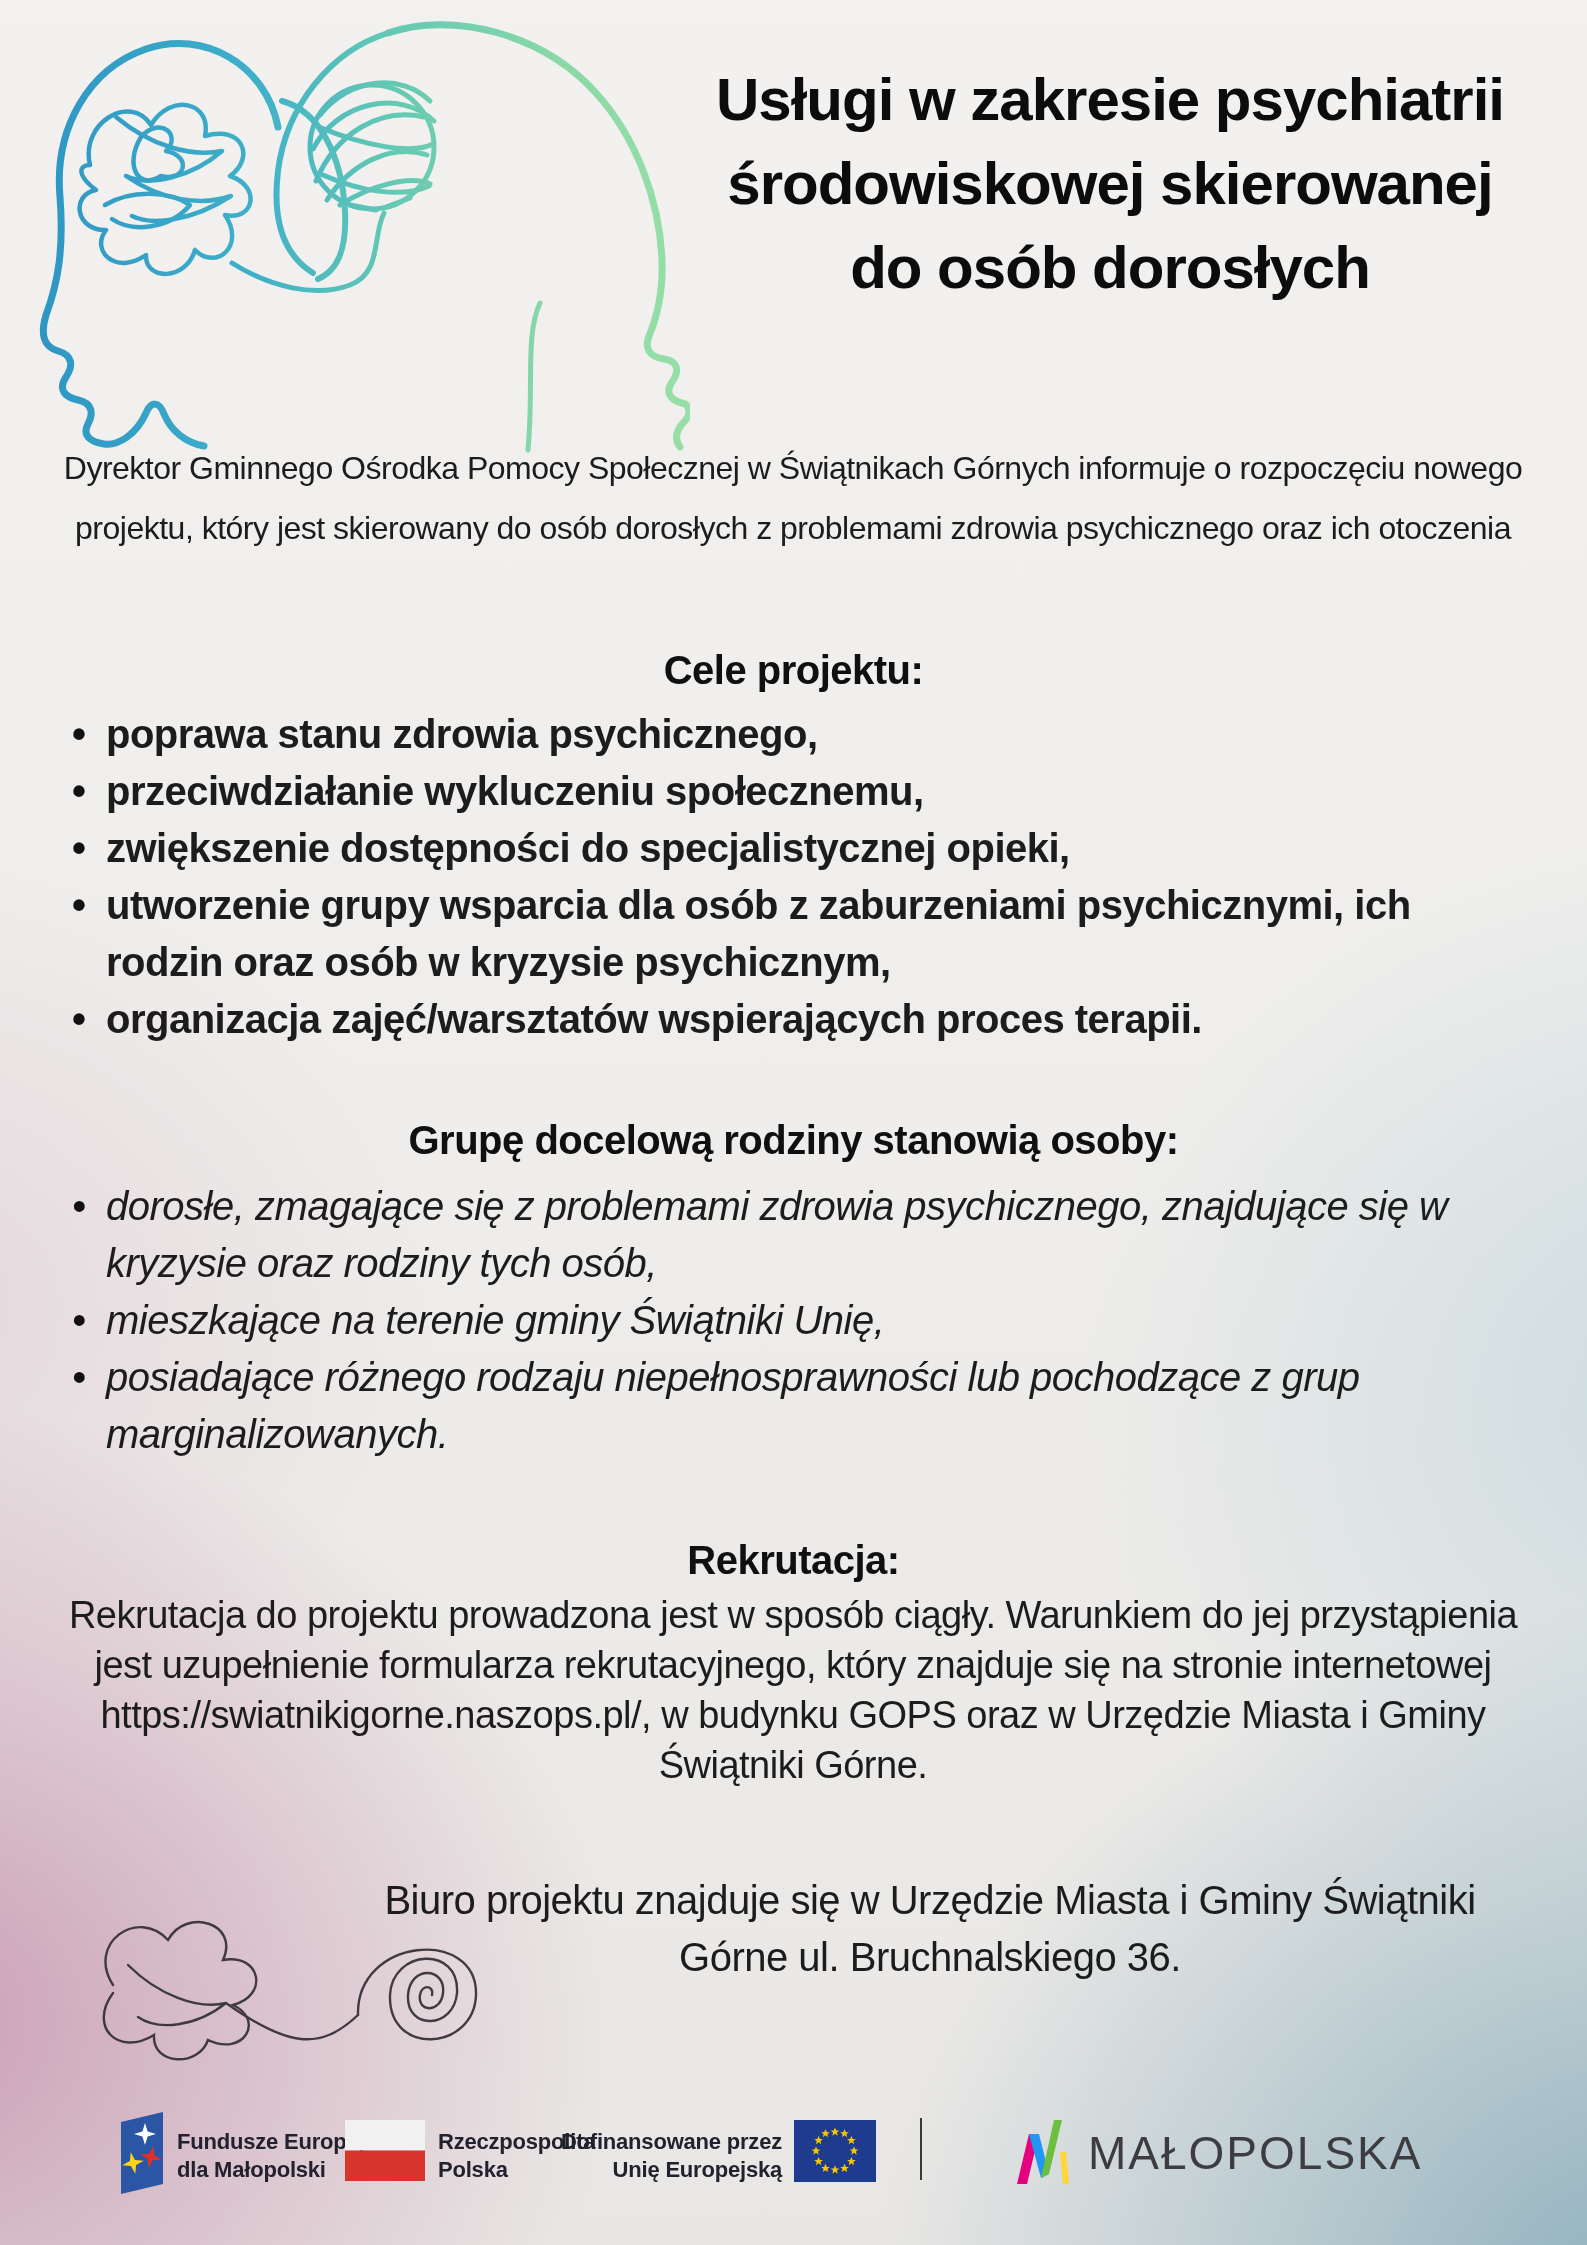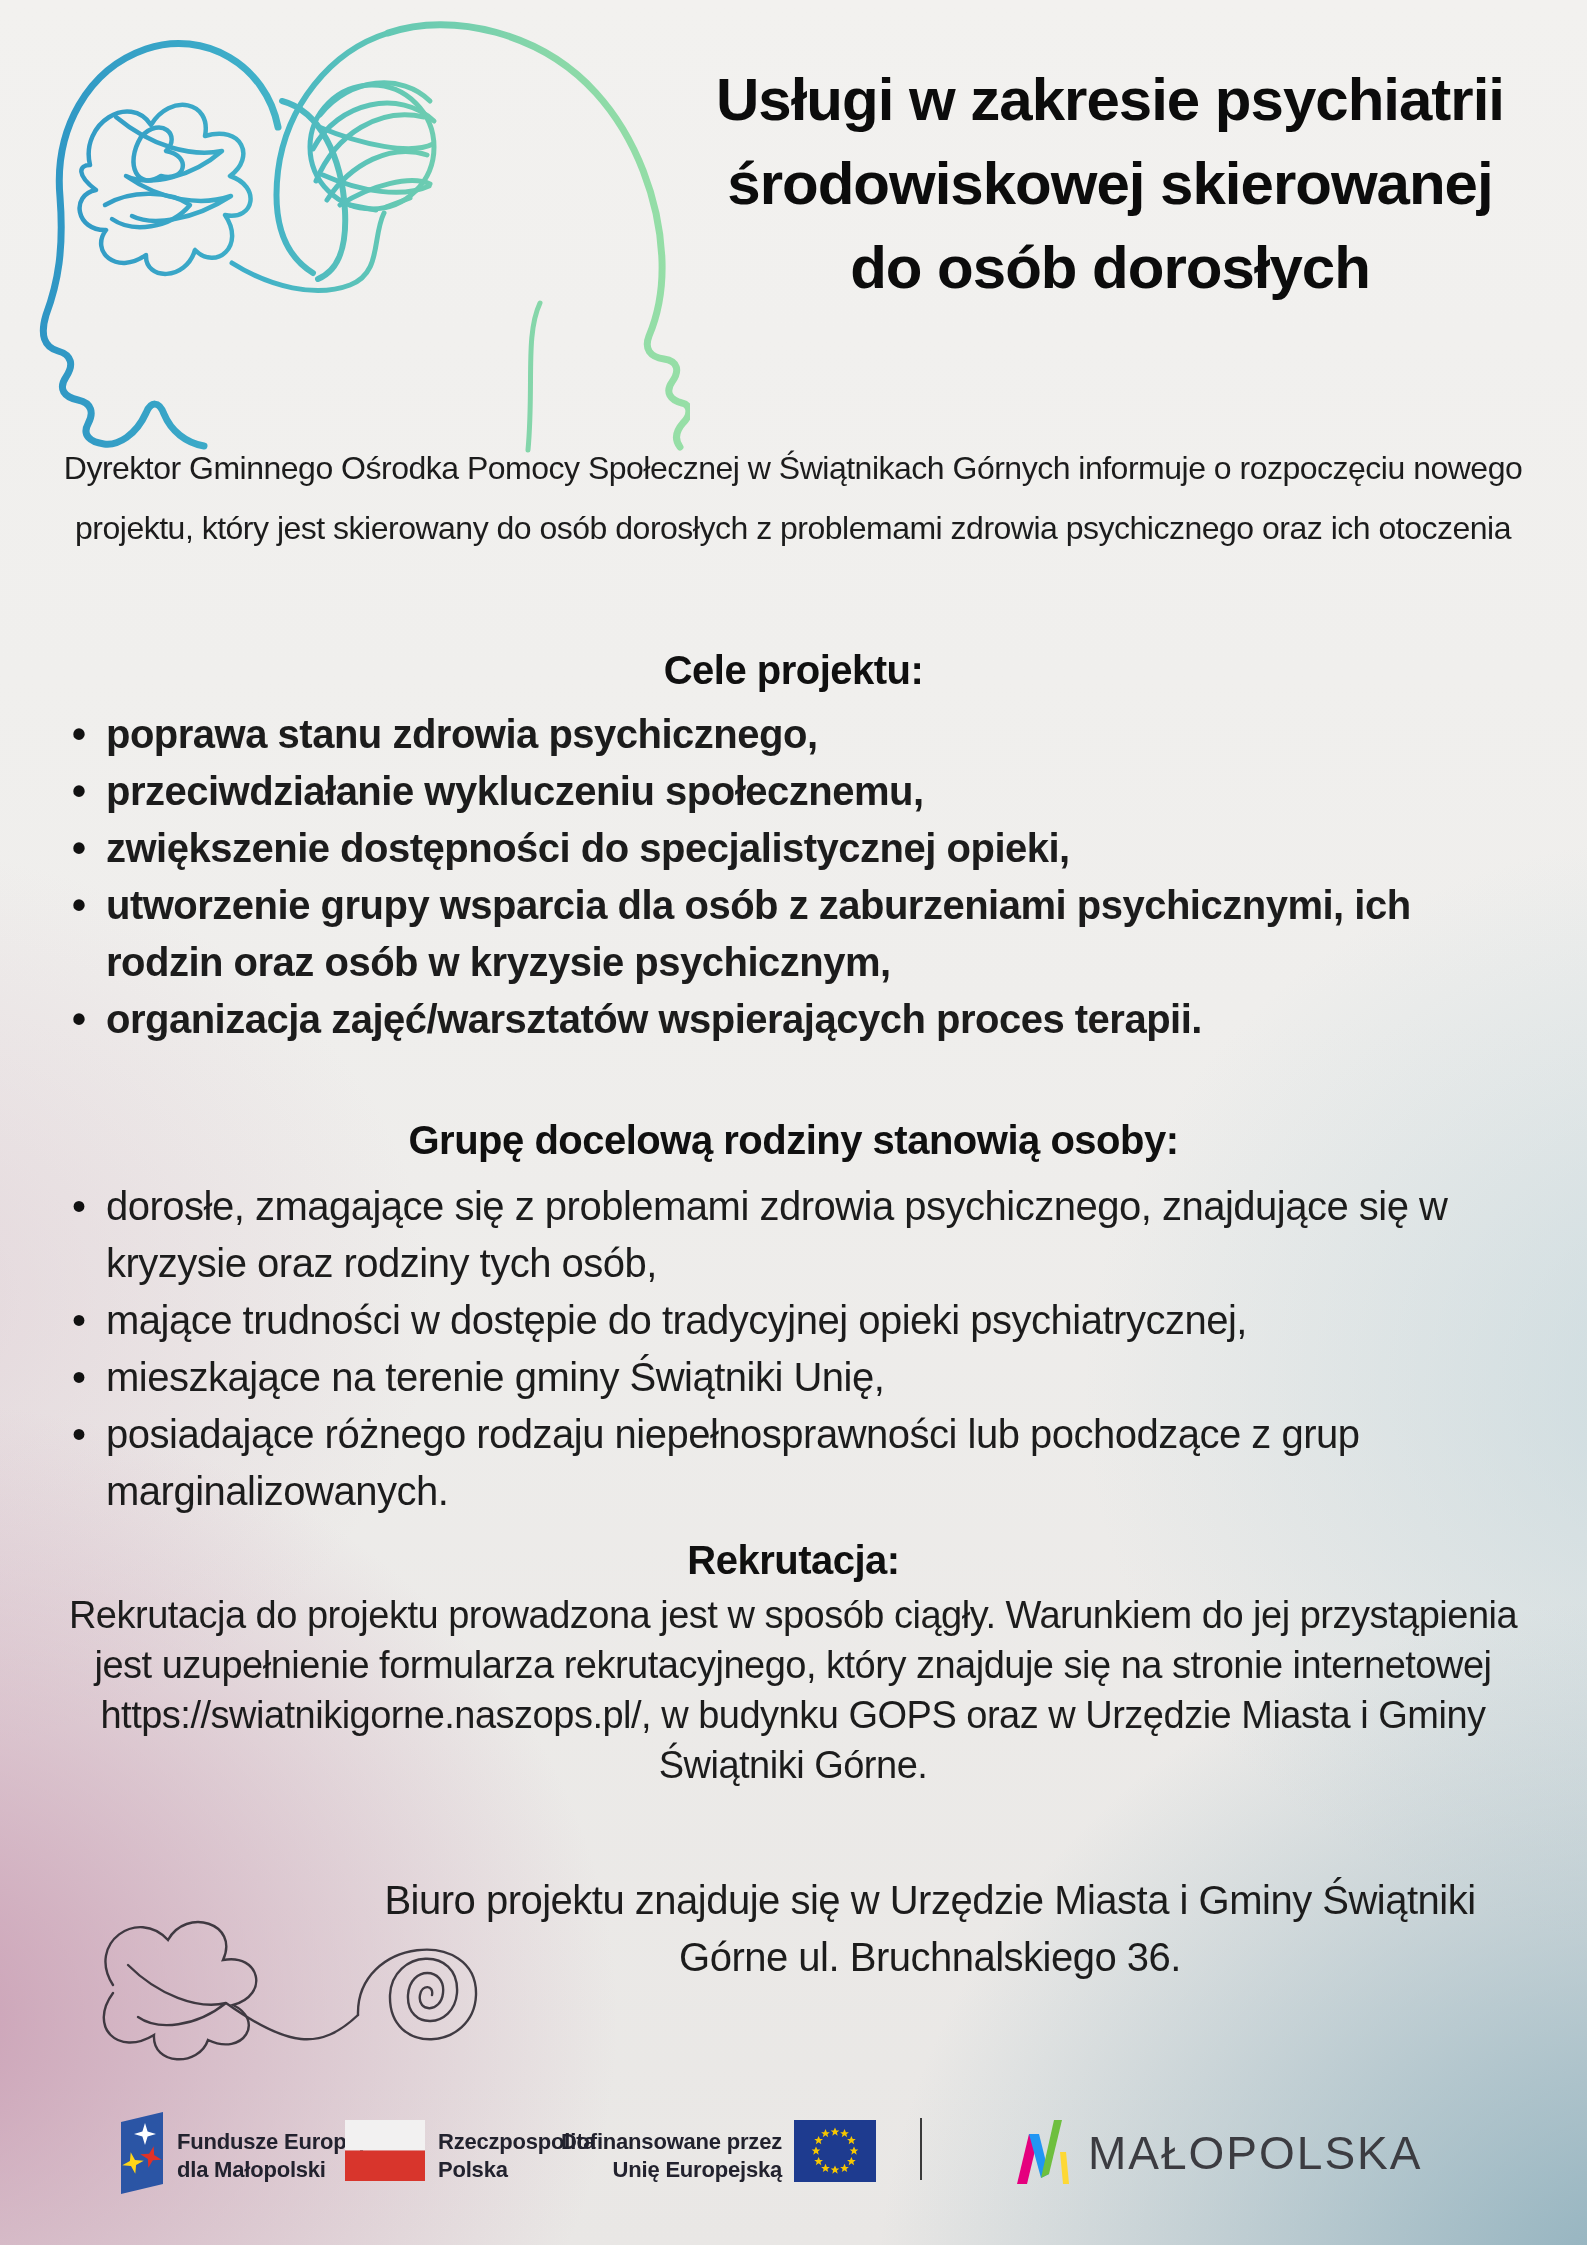--- a/index.html
+++ b/index.html
@@ -26,21 +26,21 @@
   .intro{left:63px;top:438px;width:1460px;text-align:center;line-height:60px;}
   .h2{
     left:0;top:0;width:100%;text-align:center;
     font-size:40px;font-weight:700;letter-spacing:-0.5px;color:#101010;
   }
   .h2.goals{top:648px;}
   .h2.target{top:1118px;}
   .h2.recr{top:1538px;}
   ul.blist{list-style:none;margin:0;padding:0;width:1420px;}
   ul.blist.goals{left:62px;top:706px;font-weight:bold;}
-  ul.blist.target{left:62px;top:1178px;}
+  ul.blist.target{left:62px;top:1178px;font-style:italic;}
   ul.blist li{
     position:relative;padding-left:44px;
     font-size:40px;line-height:57px;letter-spacing:-0.5px;color:#1c1c1c;
   }
   ul.blist li::before{
     content:"•";position:absolute;left:10px;top:0;
     font-size:40px;line-height:57px;color:#111;
   }
   .recr-body{left:58px;top:1590px;width:1470px;text-align:center;font-size:38px;line-height:50px;letter-spacing:-0.5px;}
   .office{left:380px;top:1872px;width:1100px;text-align:center;font-size:40px;line-height:57px;letter-spacing:-0.5px;}
@@ -122,21 +122,20 @@
     <li><span>poprawa stanu zdrowia psychicznego,</span></li>
     <li><span>przeciwdziałanie wykluczeniu społecznemu,</span></li>
     <li><span>zwiększenie dostępności do specjalistycznej opieki,</span></li>
     <li><span>utworzenie grupy wsparcia dla osób z zaburzeniami psychicznymi, ich rodzin oraz osób w kryzysie psychicznym,</span></li>
     <li><span>organizacja zajęć/warsztatów wspierających proces terapii.</span></li>
   </ul>
 
   <div class="abs h2 target">Grupę docelową rodziny stanowią osoby:</div>
   <ul class="abs blist target">
     <li><span>dorosłe, zmagające się z problemami zdrowia psychicznego, znajdujące się w kryzysie oraz rodziny tych osób,</span></li>
-    <li><span>mające trudności w dostępie do tradycyjnej opieki psychiatrycznej,</span></li>
     <li><span>mieszkające na terenie gminy Świątniki Unię,</span></li>
     <li><span>posiadające różnego rodzaju niepełnosprawności lub pochodzące z grup marginalizowanych.</span></li>
   </ul>
 
   <div class="abs h2 recr">Rekrutacja:</div>
   <div class="abs para recr-body">Rekrutacja do projektu prowadzona jest w sposób ciągły. Warunkiem do jej przystąpienia jest uzupełnienie formularza rekrutacyjnego, który znajduje się na stronie internetowej https://swiatnikigorne.naszops.pl/, w budynku GOPS oraz w Urzędzie Miasta i Gminy Świątniki Górne.</div>
 
   <div class="abs para office">Biuro projektu znajduje się w Urzędzie Miasta i Gminy Świątniki Górne ul. Bruchnalskiego 36.</div>
 
   <svg class="abs" style="left:58px;top:1855px;" width="420" height="230" viewBox="0 0 420 230">

